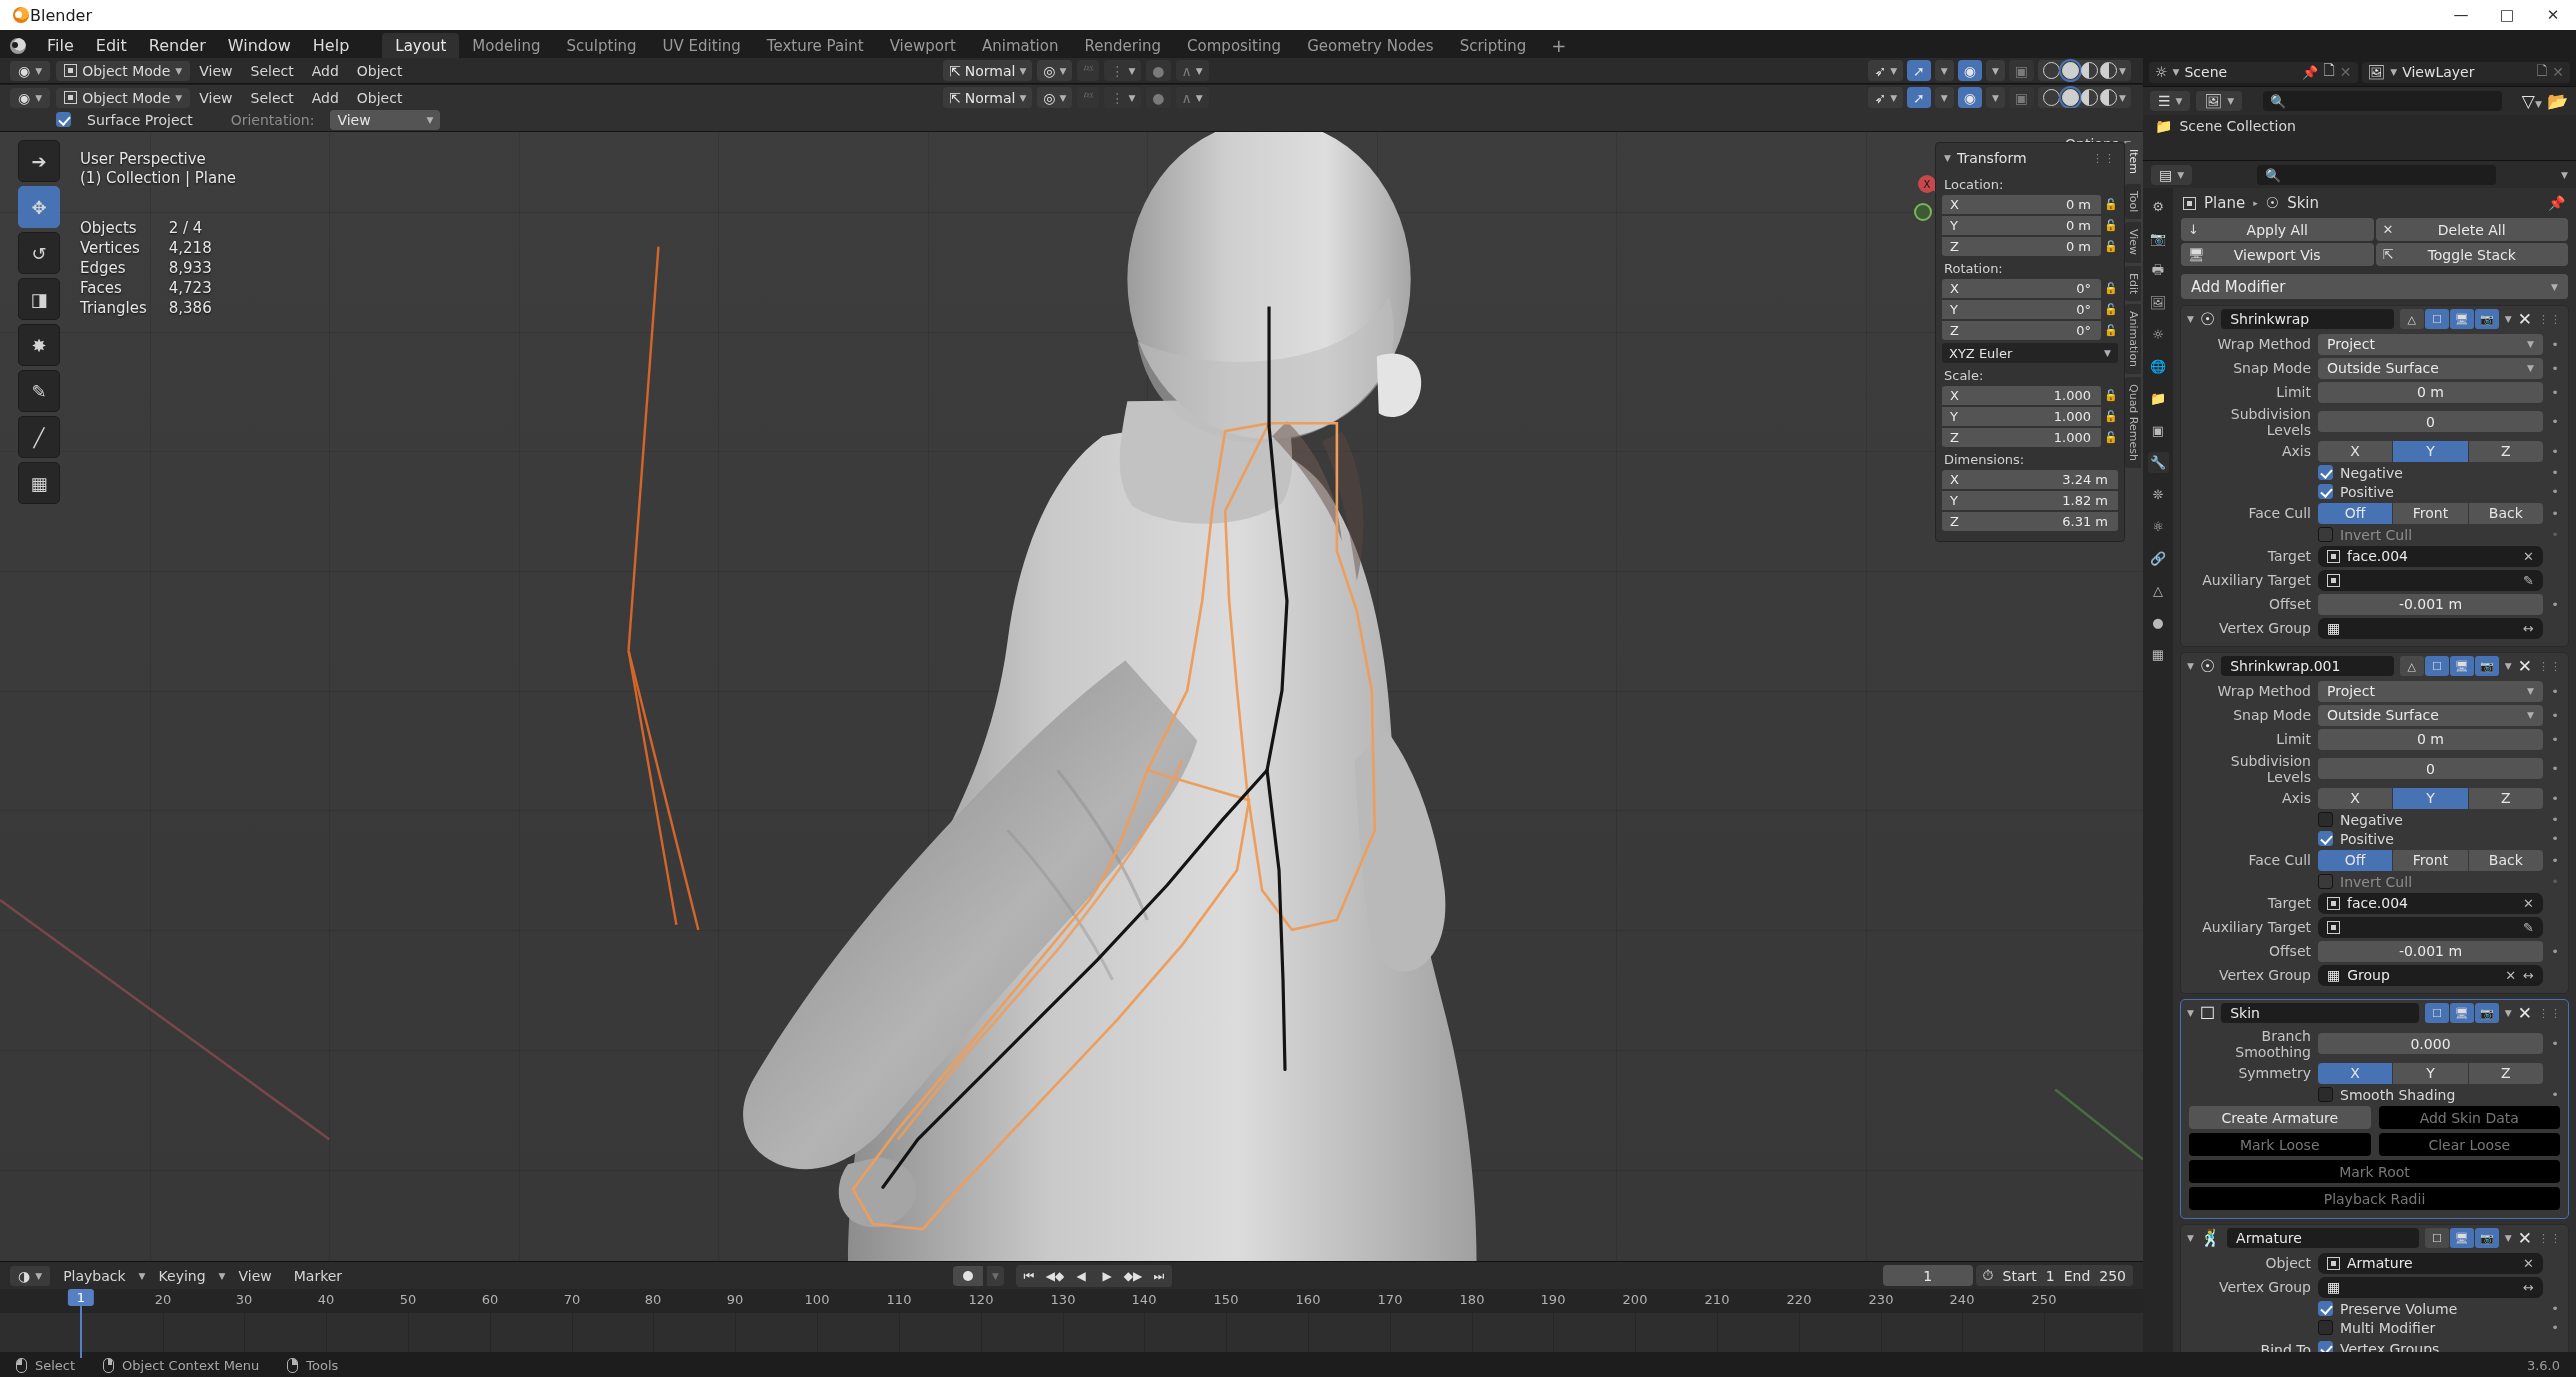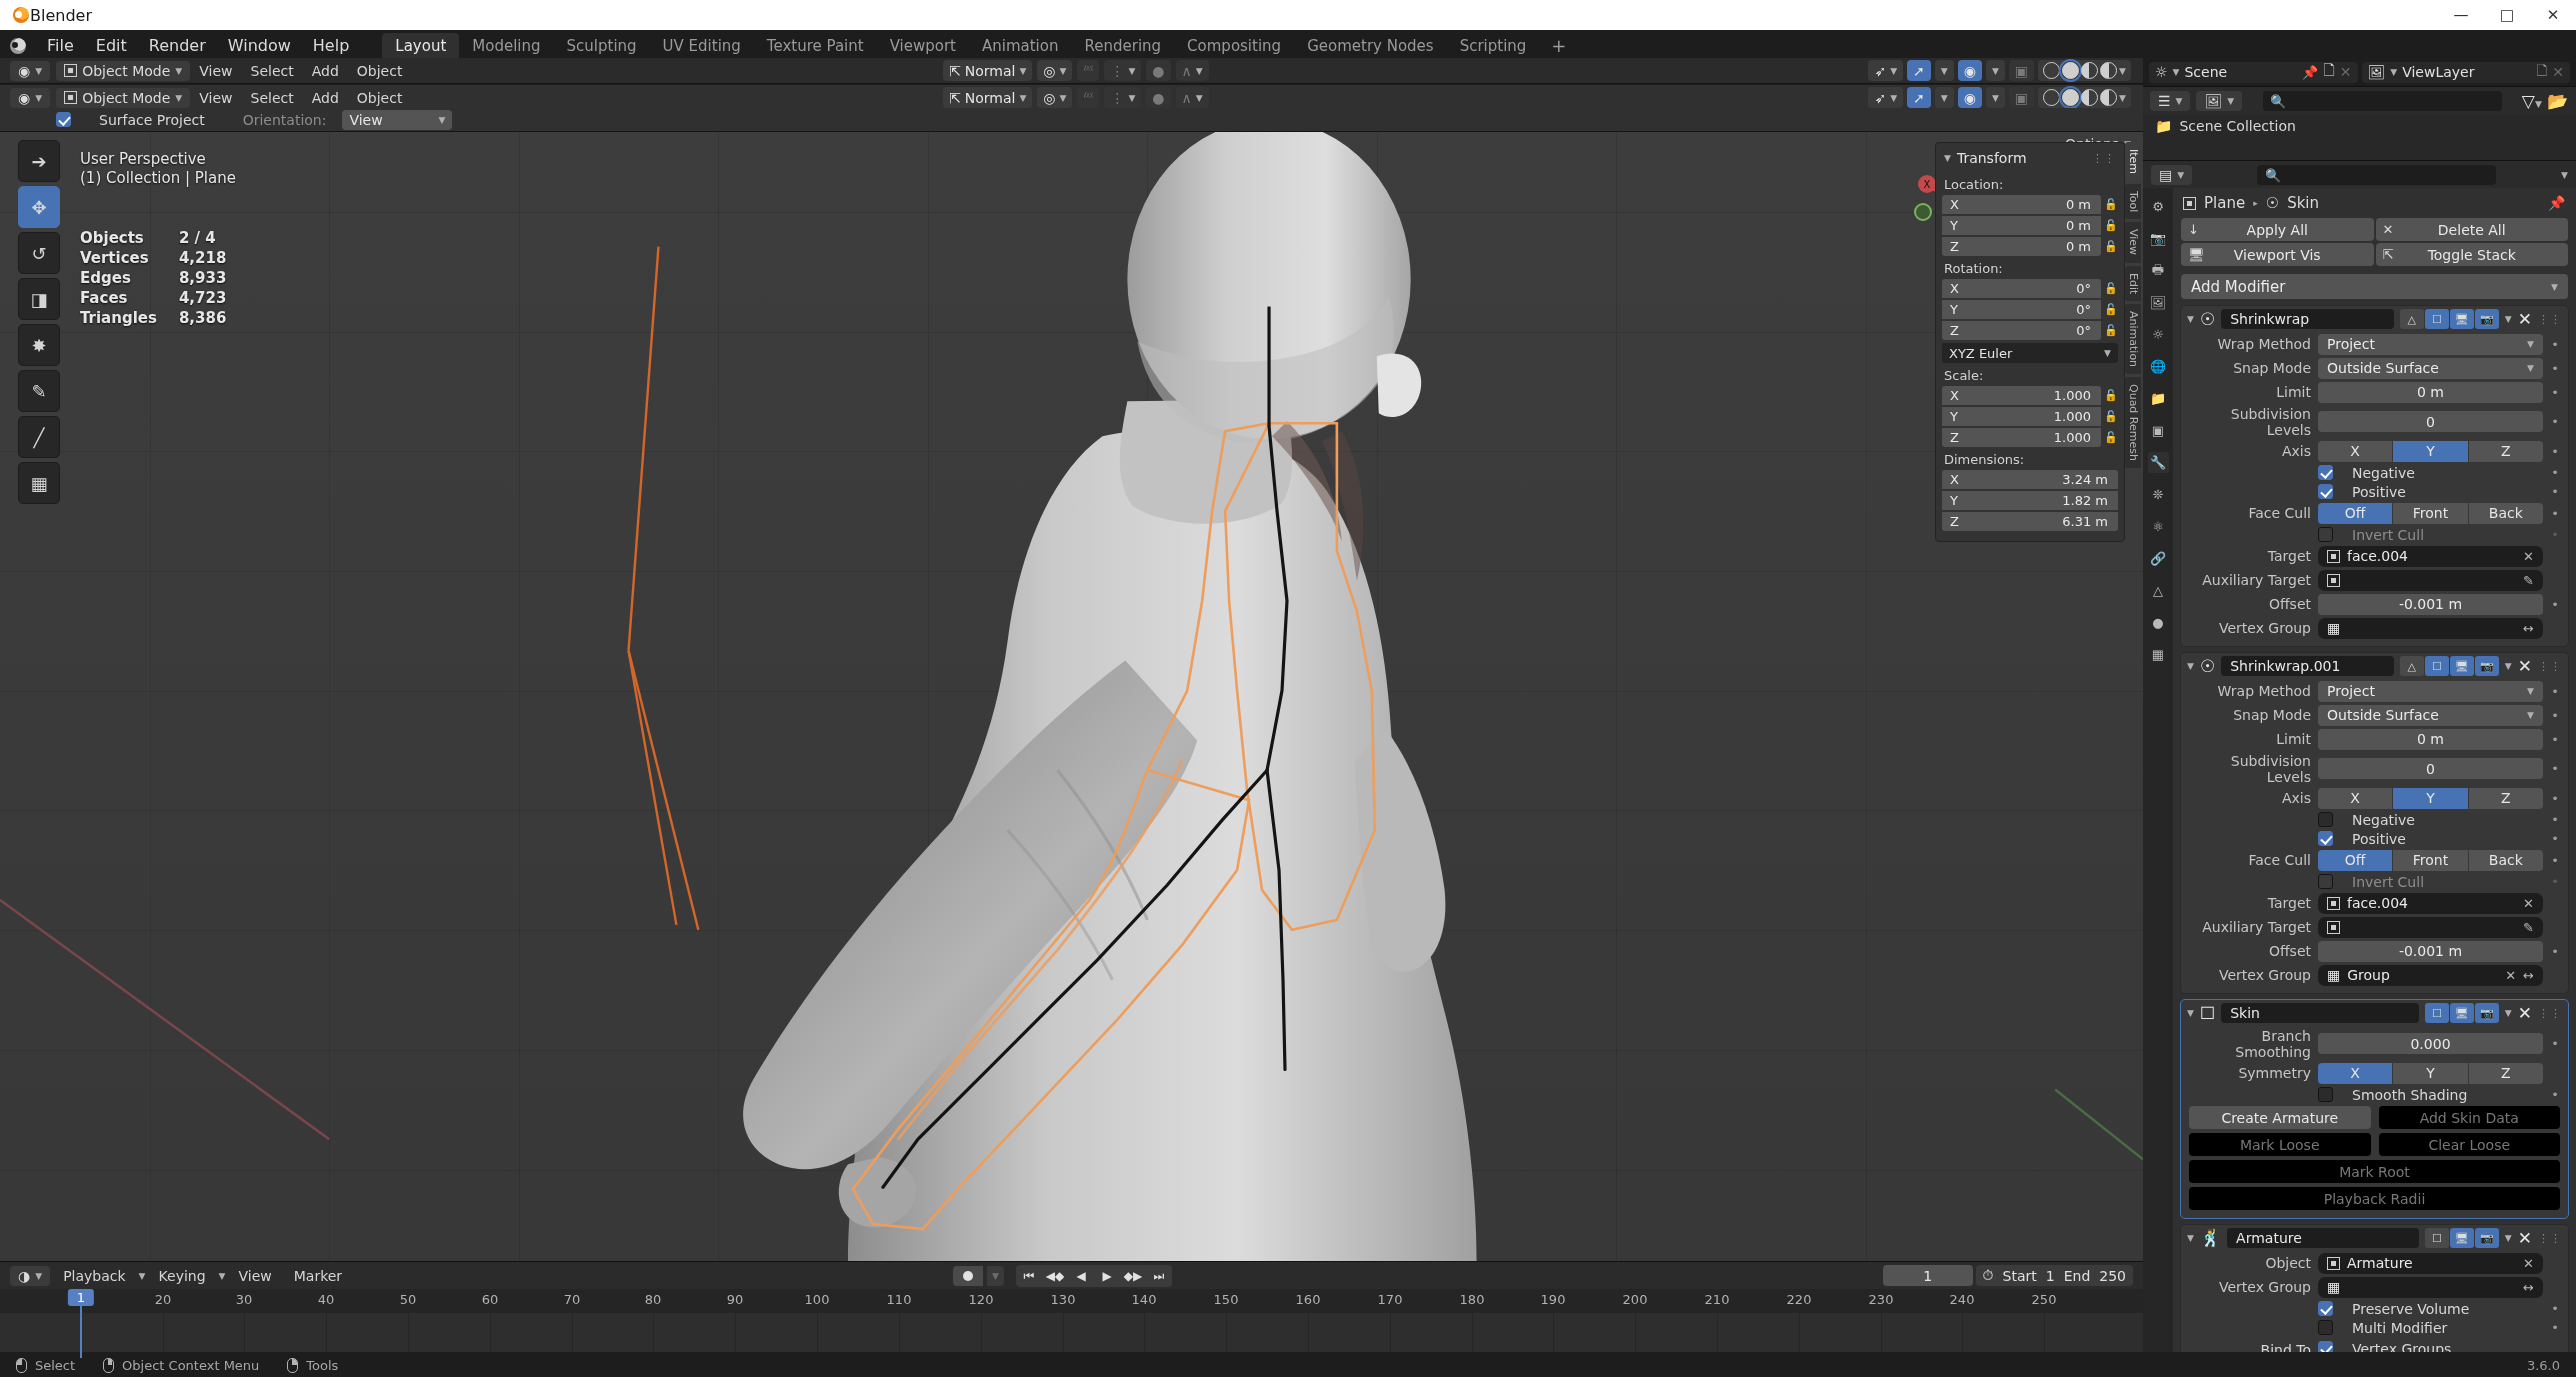--- a/index.html
+++ b/index.html
@@ -86,40 +86,40 @@
     position:absolute; left:0; top:108px; width:2143px; height:24px;
     background:#303030; display:flex; align-items:center; padding-left:56px;
     gap:16px; border-bottom:1px solid #141414; z-index:5;
   }
   .cbx{ width:15px;height:15px;border-radius:3px;background:#2b2b2b;border:1px solid #141414;
         display:inline-block; position:relative; vertical-align:middle;}
   .cbx.checked{ background:#4772b3; border-color:#4772b3;}
   .cbx.checked:after{content:"";position:absolute;left:4px;top:1px;width:5px;height:9px;
     border:solid #fff;border-width:0 2px 2px 0;transform:rotate(42deg);}
   .cbx.dim{ background:#3a3a3a; }
-  .lbl{ font-size:14px; color:#d8d8d8;margin-left:12px; }
+  .lbl{ font-size:14px; color:#d8d8d8; }
   .lbl.dim{ color:#8d8d8d; }
   .dropdown{ background:#545454; border-radius:4px; height:20px; display:flex;
              align-items:center; justify-content:space-between; padding:0 7px; font-size:14px;
              color:#e6e6e6; }
 
   
   .viewport{
     position:absolute; left:0; top:132px; width:2143px; height:1129px;
     background: linear-gradient(180deg,#3d3d3d 0%, #3a3a3a 55%, #383838 100%);
     overflow:hidden;
   }
   .grid-h{ position:absolute; left:0; width:2143px; height:1px; background:rgba(0,0,0,.10); }
   .grid-v{ position:absolute; top:0; height:1129px; width:1px; background:rgba(0,0,0,.10); }
 
   
   .vp-info{ position:absolute; left:80px; top:18px; font-size:15px; color:#e7e7e7;
             line-height:19px; text-shadow:0 1px 2px rgba(0,0,0,.8); z-index:4;}
-  .vp-stats{ position:absolute; left:80px; top:96px; z-index:4;
-             font-size:15px; color:#e7e7e7; text-shadow:0 1px 2px rgba(0,0,0,.8);font-weight:bold;}
+  .vp-stats{ position:absolute; left:80px; top:86px; z-index:4;
+             font-size:15px; color:#e7e7e7; text-shadow:0 1px 2px rgba(0,0,0,.8);}
   .vp-stats table{ border-collapse:collapse;}
   .vp-stats td{ padding:1px 0; }
   .vp-stats td.k{ padding-right:22px; }
 
   
   .vp-options{ position:absolute; right:12px; top:4px; font-size:14px; color:#cfcfcf;
                display:flex; align-items:center; gap:5px; z-index:6;}
 
   
   .navgiz{ position:absolute; right:156px; top:26px; width:80px;height:80px; z-index:5;}

